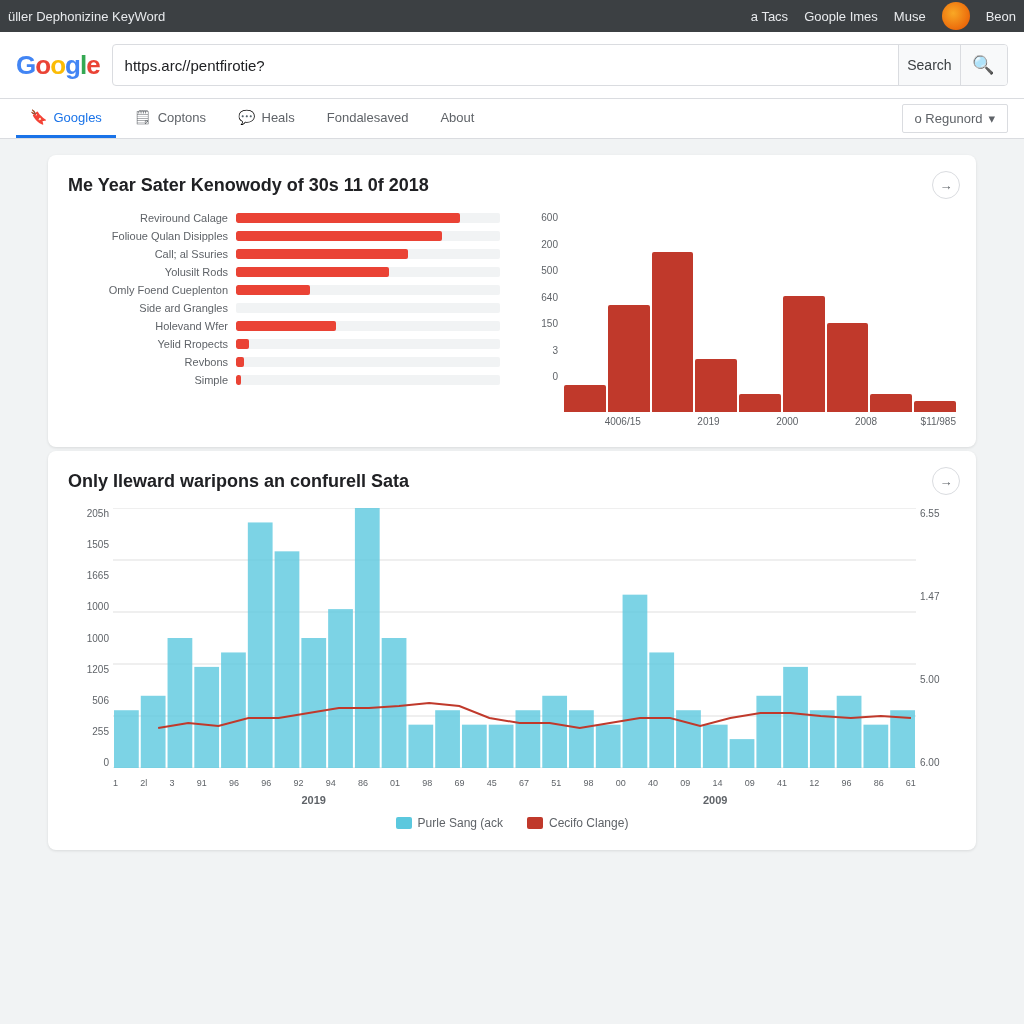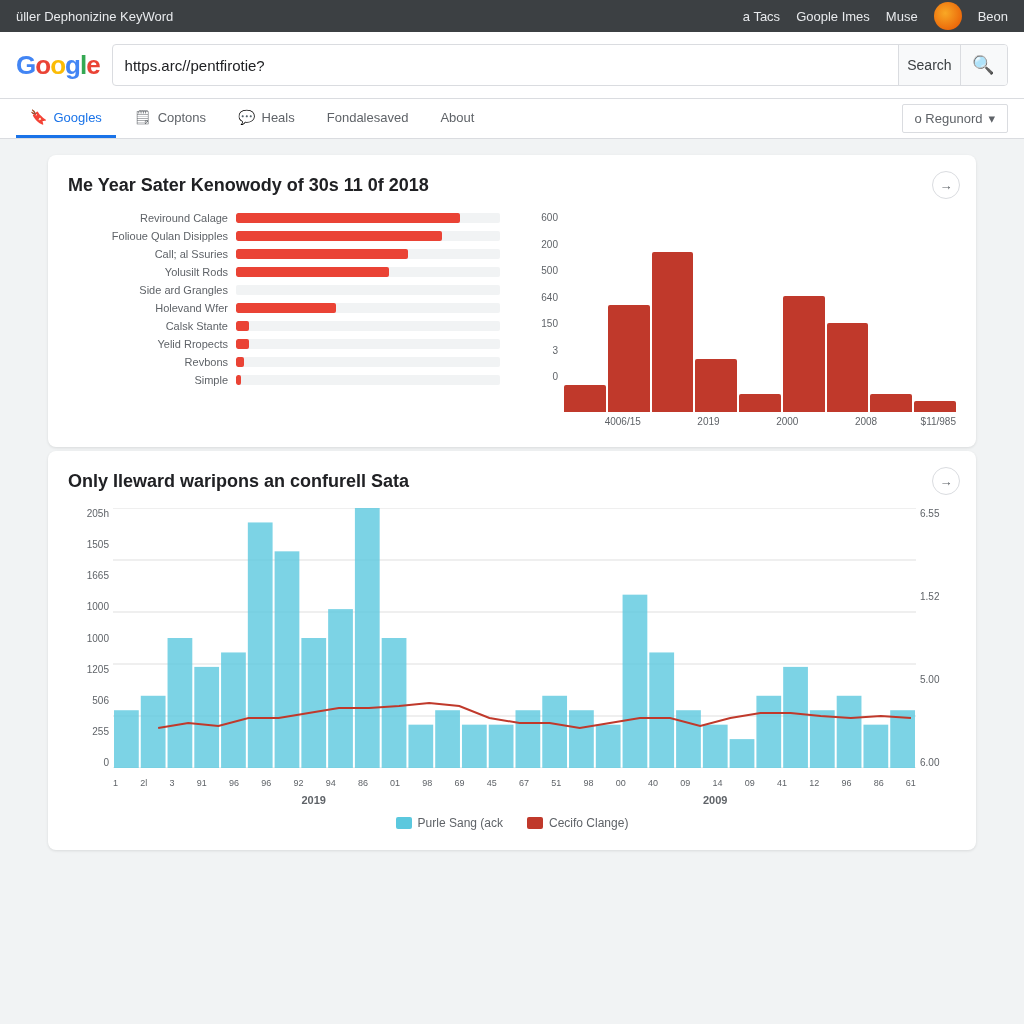--- a/index.html
+++ b/index.html
@@ -5,21 +5,21 @@
     * { box-sizing: border-box; margin: 0; padding: 0; }
     body { font-family: Arial, sans-serif; background: #f1f3f4; font-size: 14px; color: #202124; }
 
     
     .browser-bar {
       background: #3c4043;
       color: #fff;
       display: flex;
       align-items: center;
       justify-content: space-between;
-      padding: 4px 16px;
+      padding: 4px 8px;
       font-size: 13px;
       height: 32px;
     }
     .browser-title { font-size: 13px; color: #e8eaed; }
     .browser-nav { display: flex; gap: 16px; align-items: center; }
     .browser-nav span { color: #e8eaed; cursor: pointer; }
     .browser-avatar {
       width: 28px; height: 28px; border-radius: 50%;
       background: radial-gradient(circle at 40% 40%, #f9a825, #e65100);
       display: inline-block;
@@ -343,35 +343,35 @@
       <div class="hbar-fill" style="width:65%"></div>
     </div>
   </div>
           <div class="hbar-row">
     <div class="hbar-label">Yolusilt Rods</div>
     <div class="hbar-track">
       <div class="hbar-fill" style="width:58%"></div>
     </div>
   </div>
           <div class="hbar-row">
+    <div class="hbar-label">Omly Foend Cueplenton</div>
+    <div class="hbar-track">
+      <div class="hbar-fill" style="width:28%"></div>
+    </div>
+  </div>
+          <div class="hbar-row">
     <div class="hbar-label">Side ard Grangles</div>
     <div class="hbar-track">
       <div class="hbar-fill" style="width:0%"></div>
     </div>
   </div>
           <div class="hbar-row">
     <div class="hbar-label">Holevand Wfer</div>
     <div class="hbar-track">
       <div class="hbar-fill" style="width:38%"></div>
-    </div>
-  </div>
-          <div class="hbar-row">
-    <div class="hbar-label">Calsk Stante</div>
-    <div class="hbar-track">
-      <div class="hbar-fill" style="width:5%"></div>
     </div>
   </div>
           <div class="hbar-row">
     <div class="hbar-label">Yelid Rropects</div>
     <div class="hbar-track">
       <div class="hbar-fill" style="width:5%"></div>
     </div>
   </div>
           <div class="hbar-row">
     <div class="hbar-label">Revbons</div>
@@ -433,21 +433,21 @@
           <div style="font-size: 10px; color: rgb(95, 99, 104);">1000</div>
           <div style="font-size: 10px; color: rgb(95, 99, 104);">1000</div>
           <div style="font-size: 10px; color: rgb(95, 99, 104);">1205</div>
           <div style="font-size: 10px; color: rgb(95, 99, 104);">506</div>
           <div style="font-size: 10px; color: rgb(95, 99, 104);">255</div>
           <div style="font-size: 10px; color: rgb(95, 99, 104);">0</div>
         </div>
 
       <div style="position:absolute;right:0;top:0;bottom:40px;width:40px;display:flex;flex-direction:column;justify-content:space-between;align-items:flex-start;padding-left:4px;" id="chart2-y-right">
           <div style="font-size: 10px; color: rgb(95, 99, 104);">6.55</div>
-          <div style="font-size: 10px; color: rgb(95, 99, 104);">1.52</div>
+          <div style="font-size: 10px; color: rgb(95, 99, 104);">1.47</div>
           <div style="font-size: 10px; color: rgb(95, 99, 104);">5.00</div>
           <div style="font-size: 10px; color: rgb(95, 99, 104);">6.00</div>
         </div>
 
       <svg style="position:absolute;left:45px;right:40px;top:0;bottom:40px;width:calc(100% - 85px);height:calc(100% - 40px);" id="chart2-svg" viewBox="0 0 800 260" preserveAspectRatio="none">
 
         <line x1="0" y1="0" x2="800" y2="0" stroke="#e0e0e0" stroke-width="1"></line>
         <line x1="0" y1="52" x2="800" y2="52" stroke="#e0e0e0" stroke-width="1"></line>
         <line x1="0" y1="104" x2="800" y2="104" stroke="#e0e0e0" stroke-width="1"></line>
         <line x1="0" y1="156" x2="800" y2="156" stroke="#e0e0e0" stroke-width="1"></line>

